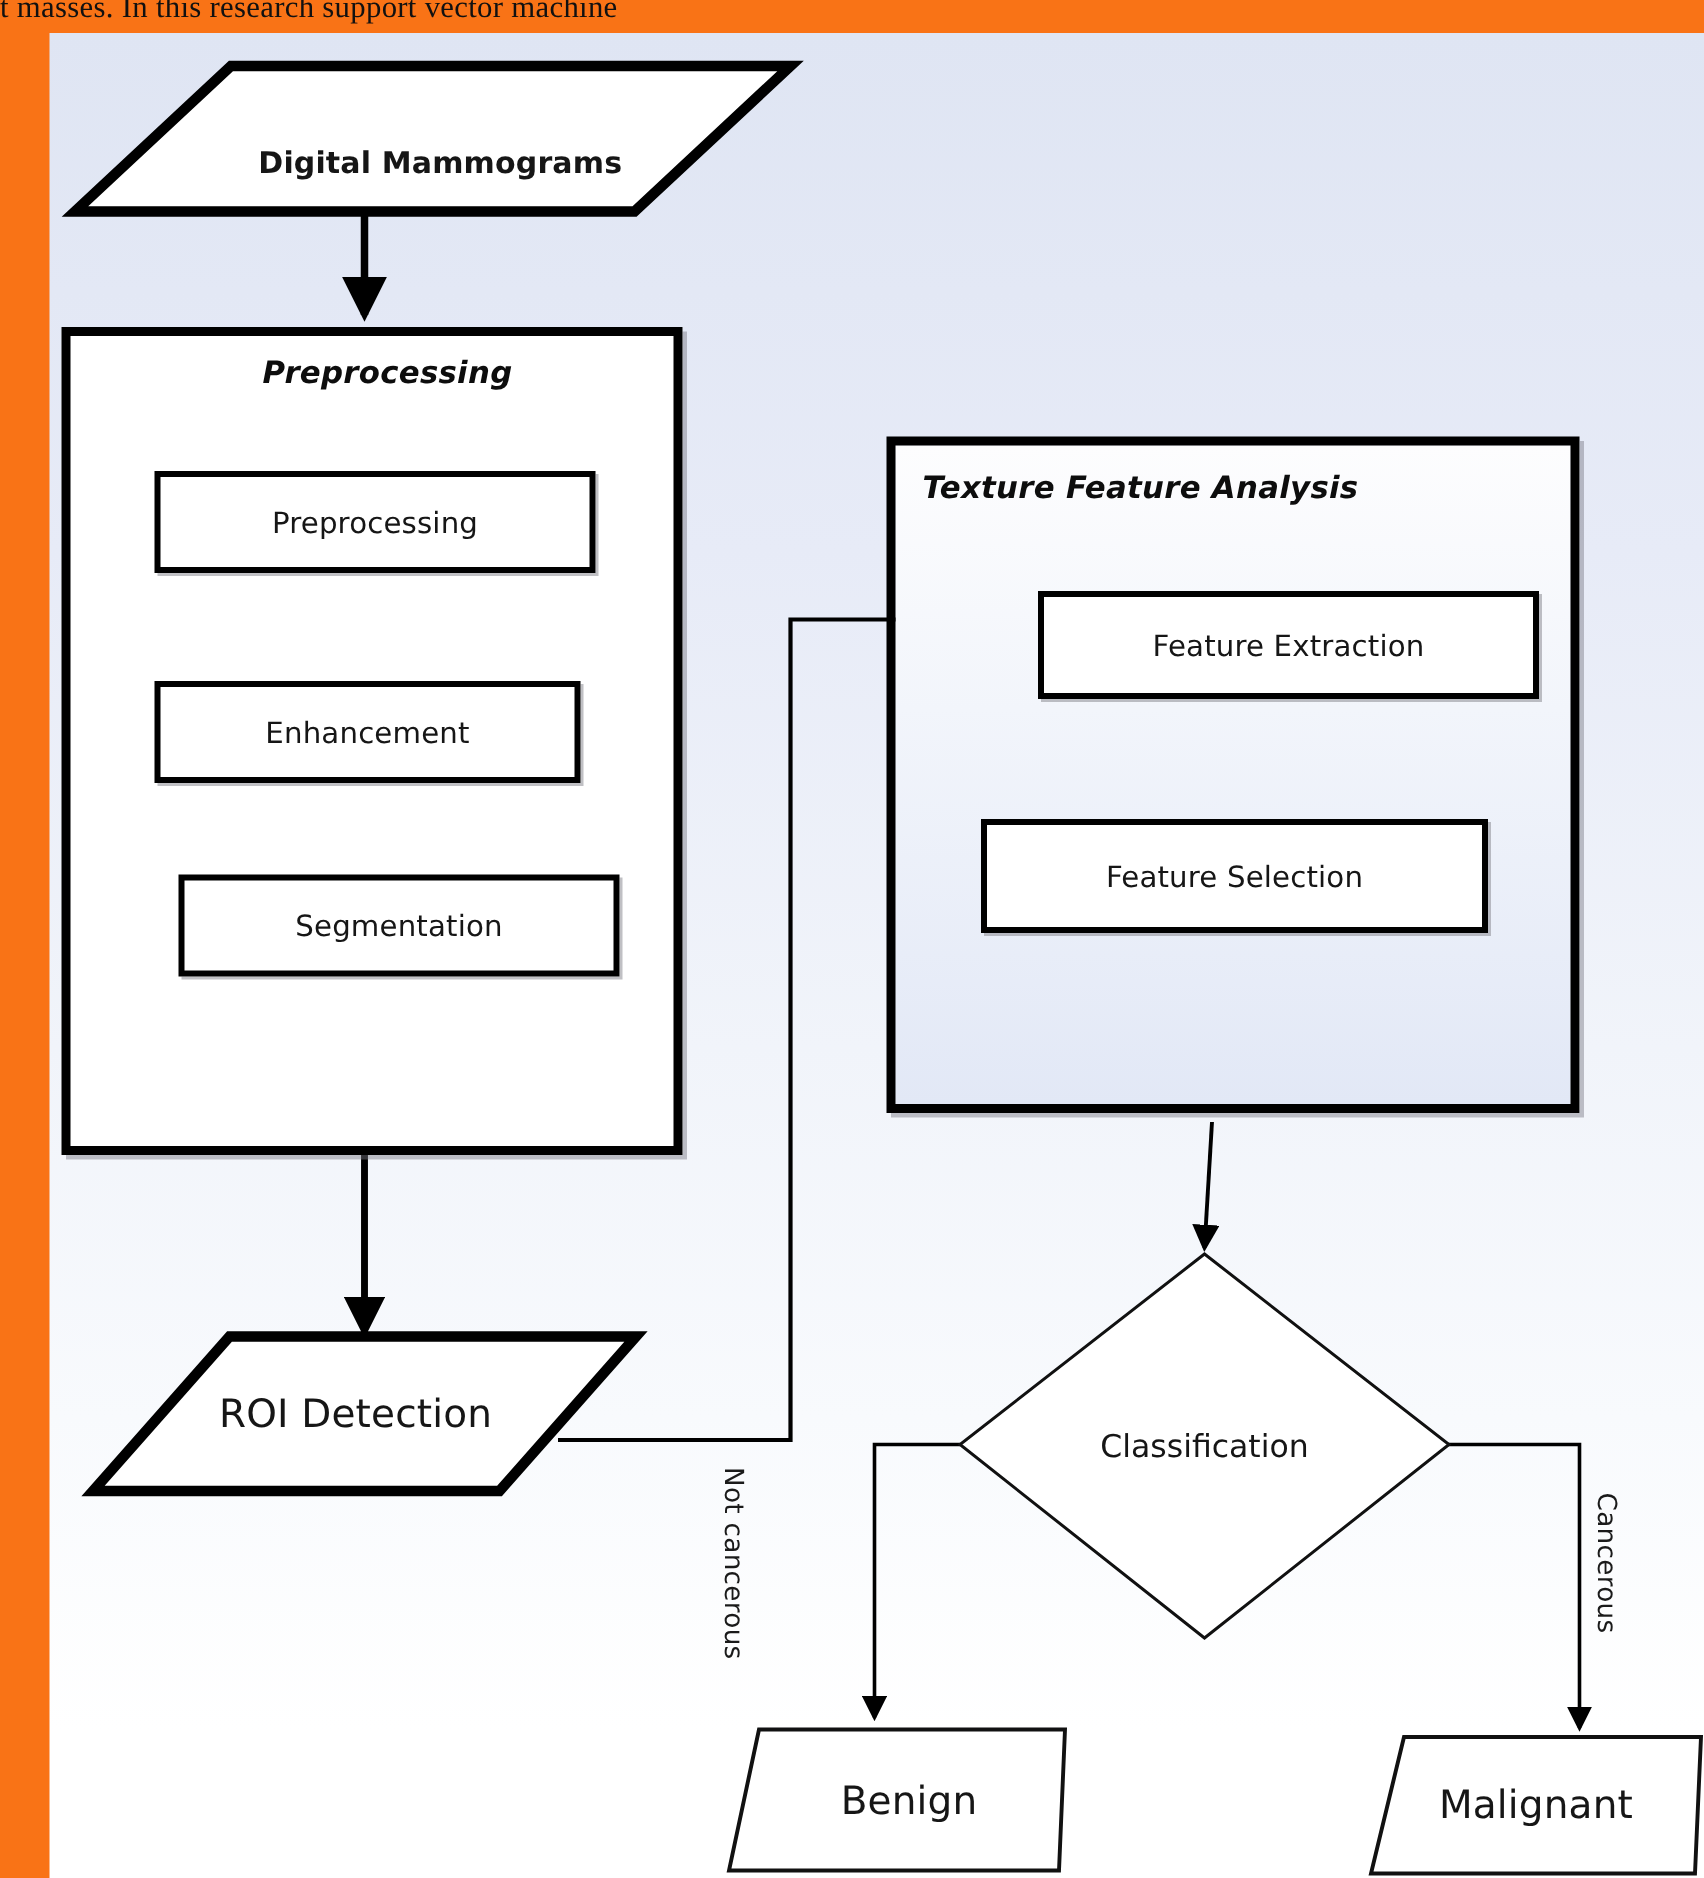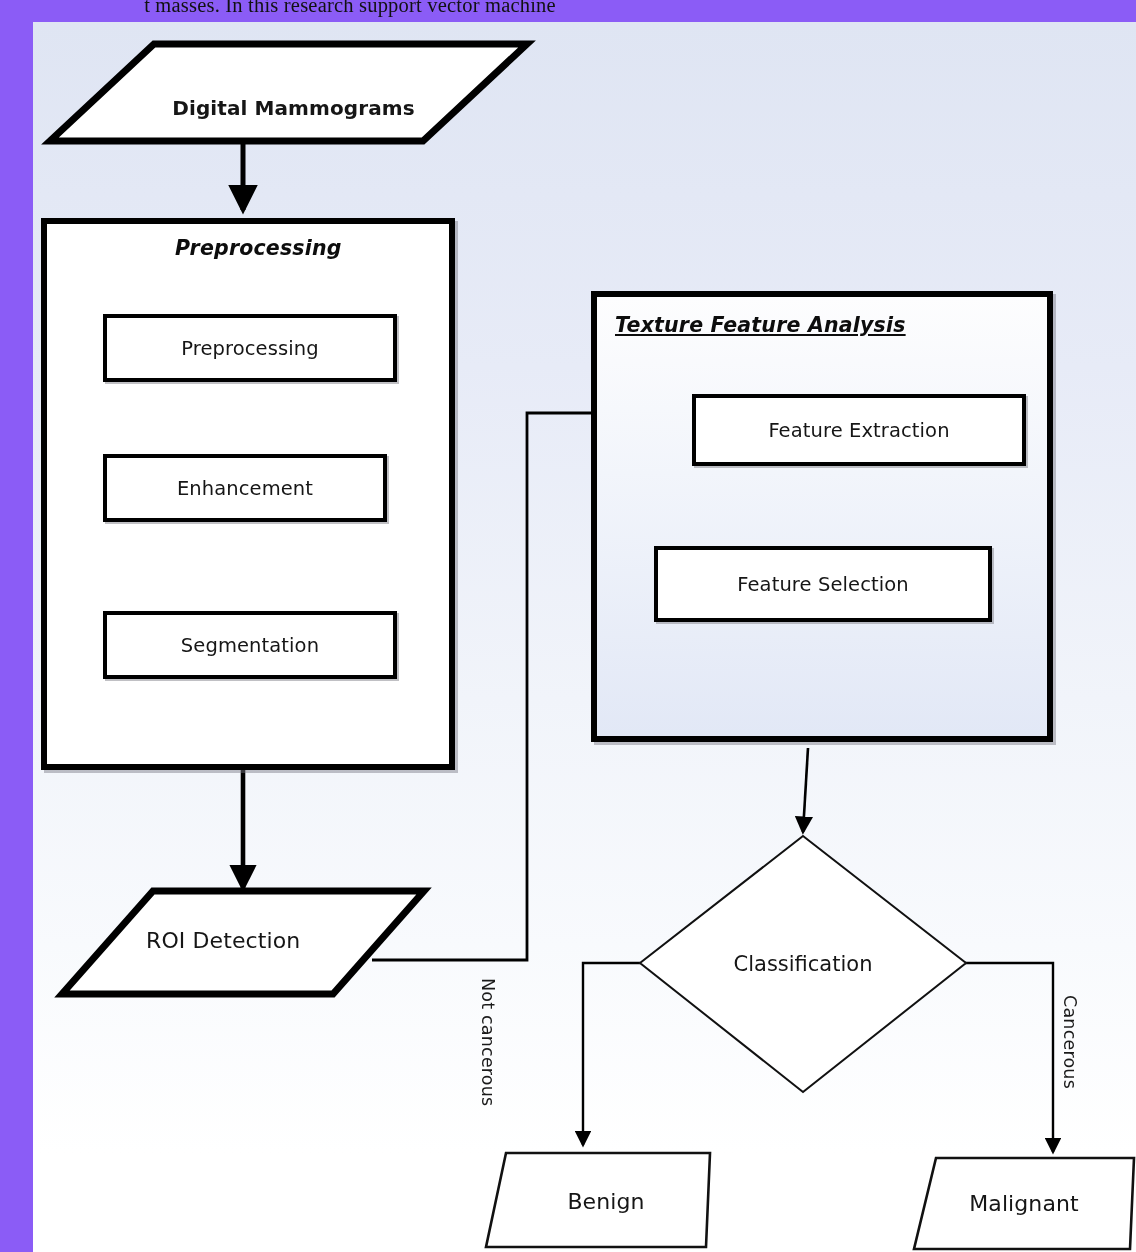--- a/index.html
+++ b/index.html
@@ -9,22 +9,21 @@
     background: #ffffff;
   }
   body {
     font-family: "DejaVu Sans", "Liberation Sans", sans-serif;
   }
   #page {
     position: relative;
     width: 1136px;
     height: 1252px;
     overflow: hidden;
-    background: #8b5cf6;
-    text-align: center;
+    background: #f97316;
   }
 
   
   #caption-text {
     position: absolute;
     left: 0px;
     top: -6px;
     width: 700px;
     height: 26px;
     font-family: "Liberation Serif", "DejaVu Serif", serif;
@@ -83,21 +82,21 @@
     letter-spacing: 0.1px;
   }
 
   
   .parallelogram-wrap {
     position: absolute;
   }
   .parallelogram-wrap svg { display: block; overflow: visible; }
   .par-label {
     position: absolute;
-    font-size: 22px;
+    font-size: 26px;
     color: #161616;
     white-space: nowrap;
     letter-spacing: 0.1px;
   }
 
   
   .diamond-wrap { position: absolute; }
   .diamond-wrap svg { display: block; }
   .diamond-label {
     position: absolute;
@@ -196,27 +195,27 @@
   <div class="group-title" style="left:175px; top:236px;">Preprocessing</div>
 
   <div class="node proc-box" style="left:103px; top:314px; width:294px; height:68px;">
     <span>Preprocessing</span>
   </div>
 
   <div class="node proc-box" style="left:103px; top:454px; width:284px; height:68px;">
     <span>Enhancement</span>
   </div>
 
-  <div class="node proc-box" style="left:103px; top:583px; width:294px; height:68px;margin-top:28px;">
+  <div class="node proc-box" style="left:119px; top:583px; width:294px; height:68px;">
     <span>Segmentation</span>
   </div>
 
   <div class="node group-box grad-fill" style="left:591px; top:291px; width:462px; height:451px;">
   </div>
-  <div class="group-title" style="left:615px; top:313px;text-decoration:underline;">Texture Feature Analysis</div>
+  <div class="group-title" style="left:615px; top:313px;">Texture Feature Analysis</div>
 
   <div class="node proc-box" style="left:648px; top:394px; width:334px; height:72px;margin-left:44px;">
     <span>Feature Extraction</span>
   </div>
 
   <div class="node proc-box" style="left:654px; top:546px; width:338px; height:76px;">
     <span>Feature Selection</span>
   </div>
 
   <div class="parallelogram-wrap" style="left:58px; top:886px; width:370px; height:113px;">

